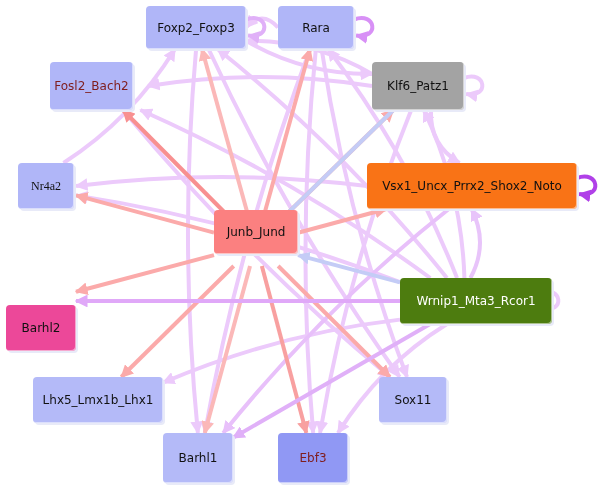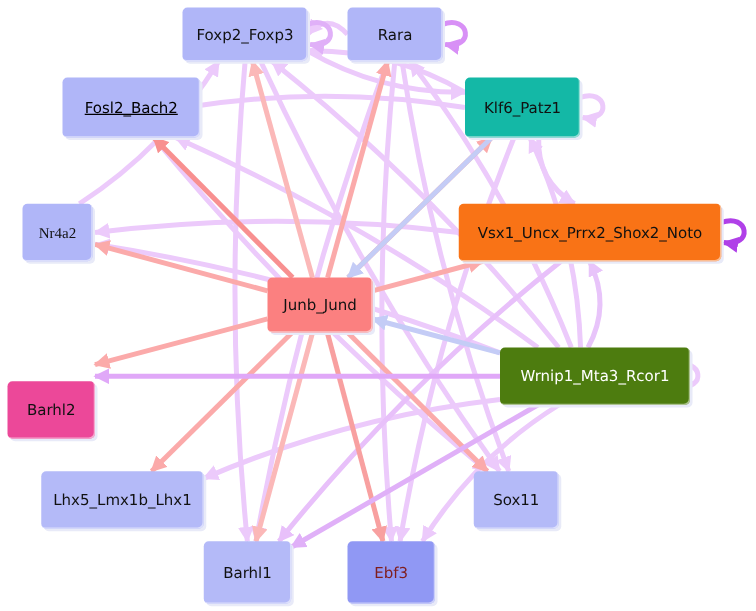--- a/index.html
+++ b/index.html
@@ -97,33 +97,33 @@
       <path d="M540,293 C562,285 566,313 542,309" fill="none" stroke="#eccafb" stroke-width="4" marker-end="url(#m1)"></path>
     </g>
 </svg>
 <div id="nodes">
     <div class="node" style="left: 146px; top: 6px; width: 100px; height: 43px; background: rgb(176, 182, 248); color: rgb(17, 17, 17);">
       <span>Foxp2_Foxp3</span>
     </div>
     <div class="node" style="left: 278px; top: 6px; width: 76px; height: 43px; background: rgb(176, 182, 248); color: rgb(17, 17, 17); text-align: right;">
       <span>Rara</span>
     </div>
-    <div class="node" style="left: 50px; top: 62px; width: 110px; height: 48px; background: rgb(176, 182, 248); color: #000000; text-decoration: underline;">
+    <div class="node" style="left: 50px; top: 62px; width: 83px; height: 48px; background: rgb(176, 182, 248); color: #7f1d1d;">
       <span>Fosl2_Bach2</span>
     </div>
-    <div class="node" style="left: 372px; top: 62px; width: 92px; height: 48px; background: #14b8a6; color: rgb(17, 17, 17);">
+    <div class="node" style="left: 372px; top: 62px; width: 92px; height: 48px; background: #a3a3a3; color: rgb(17, 17, 17);">
       <span>Klf6_Patz1</span>
     </div>
     <div class="node" style="left: 18px; top: 163px; width: 56px; height: 46px; background: rgb(176, 182, 248); color: rgb(17, 17, 17); font-family: Liberation Serif, serif;">
       <span>Nr4a2</span>
     </div>
     <div class="node" style="left: 367px; top: 163px; width: 210px; height: 46px; background: #f97316; color: rgb(17, 17, 17); text-align: right;">
       <span>Vsx1_Uncx_Prrx2_Shox2_Noto</span>
     </div>
-    <div class="node" style="left: 214px; top: 222px; width: 84px; height: 44px; background: rgb(251, 128, 128); color: rgb(17, 17, 17);">
+    <div class="node" style="left: 214px; top: 210px; width: 84px; height: 44px; background: rgb(251, 128, 128); color: rgb(17, 17, 17);">
       <span>Junb_Jund</span>
     </div>
     <div class="node" style="left: 6px; top: 278px; width: 70px; height: 46px; background: #ec4899; color: rgb(17, 17, 17); margin-top: 27px;">
       <span>Barhl2</span>
     </div>
     <div class="node" style="left: 400px; top: 278px; width: 152px; height: 46px; background: #4d7c0f; color: rgb(255, 255, 255);">
       <span>Wrnip1_Mta3_Rcor1</span>
     </div>
     <div class="node" style="left: 33px; top: 377px; width: 130px; height: 46px; background: rgb(180, 186, 248); color: rgb(17, 17, 17); align-items: center;">
       <span>Lhx5_Lmx1b_Lhx1</span>

